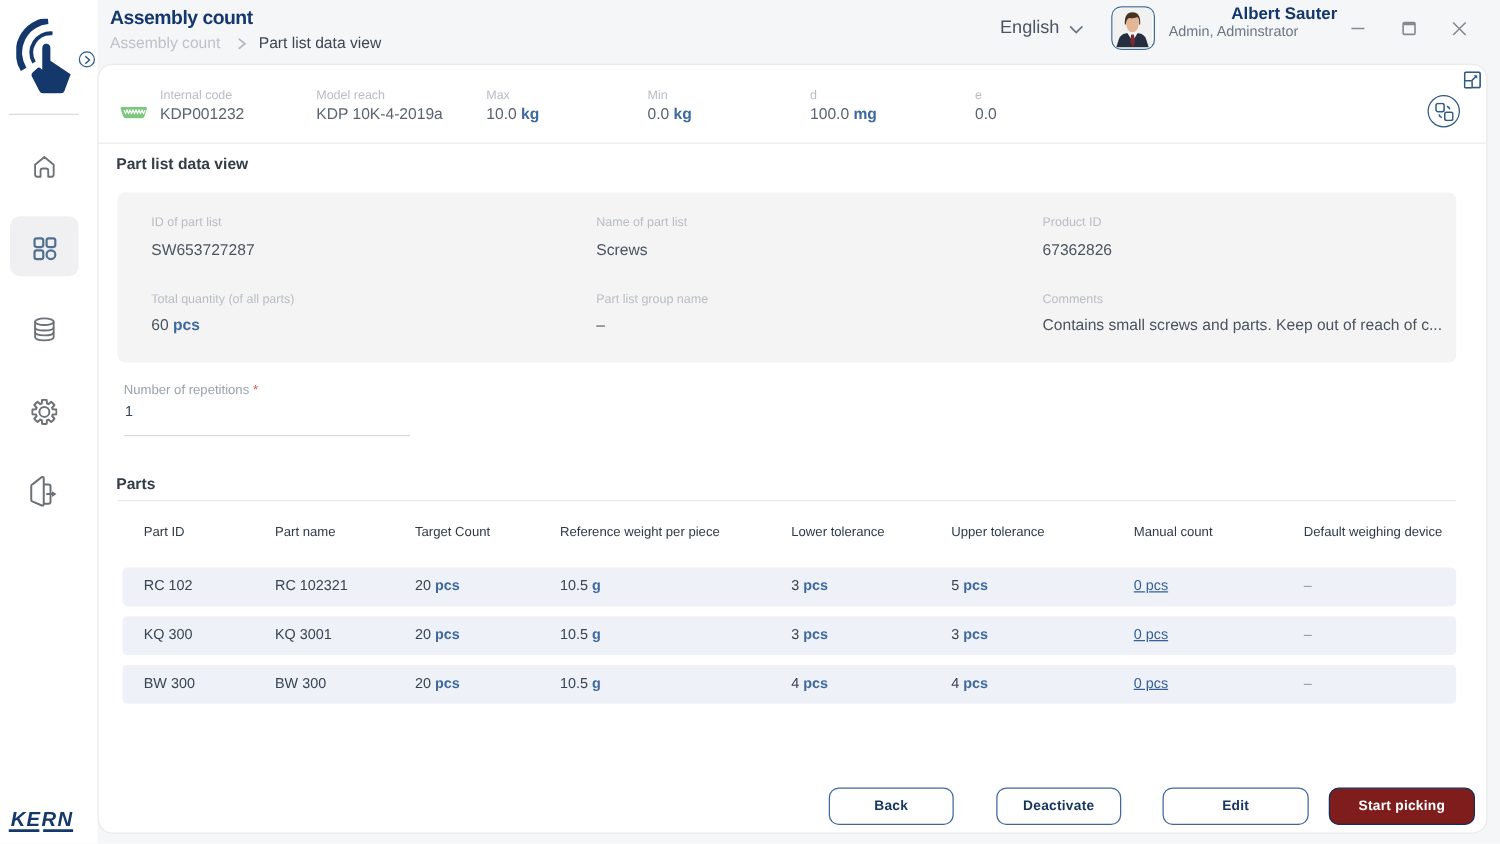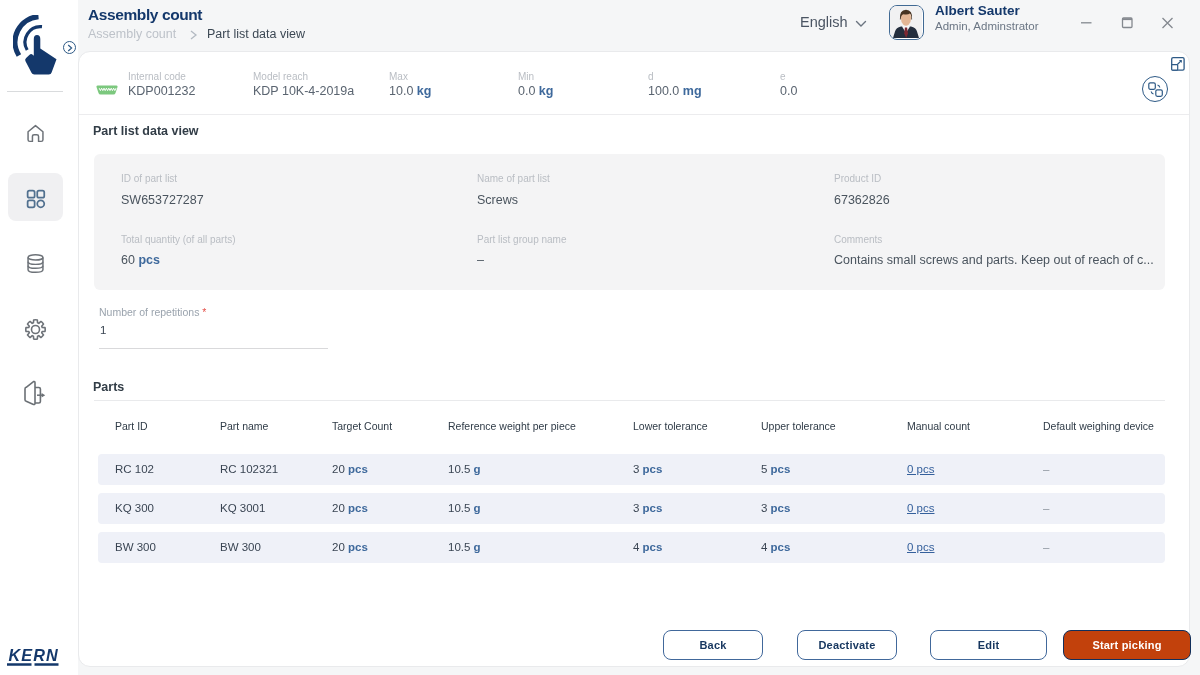--- a/index.html
+++ b/index.html
@@ -31,21 +31,21 @@
 <div class="abs" style="left:889px; top:5px; width:35px; height:35px; border:1.5px solid #416a94; border-radius:8px; background:#fff; overflow:hidden;">
 <svg width="32" height="32" viewBox="0 0 32 32">
   <rect width="32" height="32" fill="#f1f1f2"></rect>
   <path d="M3 32 L5 25.5 Q6 21.5 11 20.5 L21 20.5 Q26 21.5 27 25.5 L29 32 Z" fill="#242e3e"></path>
   <path d="M12 20.5 L16 27 L20 20.5 L18.5 19.5 L13.5 19.5 Z" fill="#f7f7f7"></path>
   <path d="M14.9 21.5 L17.1 21.5 L18 27.5 L16.2 32 L14.2 27.5 Z" fill="#7e2832"></path>
   <path d="M10.9 12 Q10.9 5.4 16 5.4 Q21.1 5.4 21.1 12 Q21.1 16.5 18.8 18.6 Q17.4 19.8 16 19.8 Q14.6 19.8 13.2 18.6 Q10.9 16.5 10.9 12 Z" fill="#e3b695"></path>
   <path d="M9.9 13.5 Q9.2 4 16 3.8 Q22.8 4 22.1 13.5 L21.3 13.5 Q21.6 8.6 19.8 7.6 Q18 9 13.5 8.3 Q11 8.8 10.7 13.5 Z" fill="#473322"></path>
 </svg>
 </div>
-<div class="abs" style="left:935px; top:3px; font-size:13.5px; font-weight:bold; color:#14386b;">Albert Sauter</div>
+<div class="abs" style="left:985px; top:3px; font-size:13.5px; font-weight:bold; color:#14386b;">Albert Sauter</div>
 <div class="abs" style="left:935px; top:20px; font-size:11.5px; color:#6b7684;">Admin, Adminstrator</div>
 
 <svg class="abs" style="left:1081px; top:16px;" width="95" height="14" viewBox="0 0 95 14">
   <line x1="0" y1="6.8" x2="10.5" y2="6.8" stroke="#84898f" stroke-width="1.3"></line>
   <rect x="41.5" y="2" width="9.5" height="9.5" fill="none" stroke="#84898f" stroke-width="1.3" rx="1"></rect>
   <line x1="41.5" y1="3.2" x2="51" y2="3.2" stroke="#84898f" stroke-width="1.8"></line>
   <path d="M81.5 2 L91.5 12 M91.5 2 L81.5 12" stroke="#84898f" stroke-width="1.3"></path>
 </svg>
 
 <div class="sidebar"></div>
@@ -198,13 +198,13 @@
 <div class="abs" style="top:541px; font-size:11.5px; color:#3a4553; left:332px;">20 <span class="unit">pcs</span></div>
 <div class="abs" style="top:541px; font-size:11.5px; color:#3a4553; left:448px;">10.5 <span class="unit">g</span></div>
 <div class="abs" style="top:541px; font-size:11.5px; color:#3a4553; left:633px;">4 <span class="unit">pcs</span></div>
 <div class="abs" style="top:541px; font-size:11.5px; color:#3a4553; left:761px;">4 <span class="unit">pcs</span></div>
 <div class="abs" style="top:541px; font-size:11.5px; left:907px;"><span style="color:#35609c; text-decoration:underline;">0 pcs</span></div>
 <div class="abs" style="top:541px; font-size:11.5px; color:#8b939c; left:1043px;">–</div>
 
 <div class="btn" style="left:663px;">Back</div>
 <div class="btn" style="left:797px;">Deactivate</div>
 <div class="btn" style="left:930px; width:117px;">Edit</div>
-<div class="btn" style="left:1063px; width:128px; background:#c2410c; border-color:#112f5c; color:#ffffff;">Start picking</div>
+<div class="btn" style="left:1063px; width:117px; background:#7f1d1d; border-color:#112f5c; color:#ffffff;">Start picking</div>
 
 </body></html>

